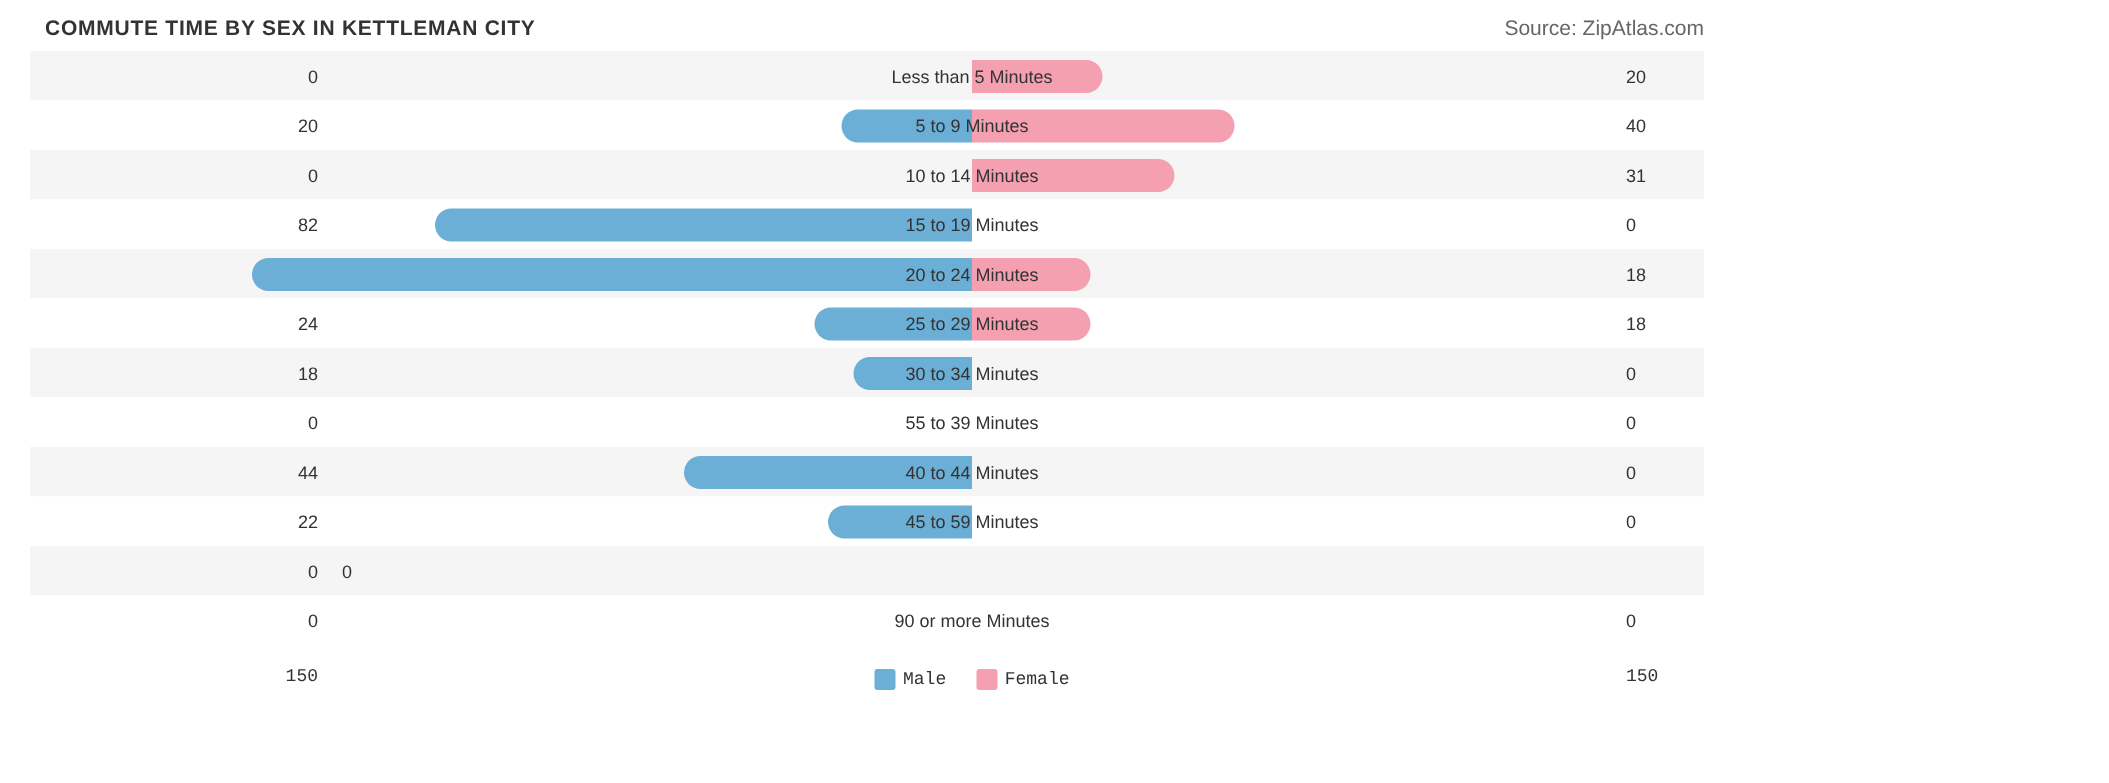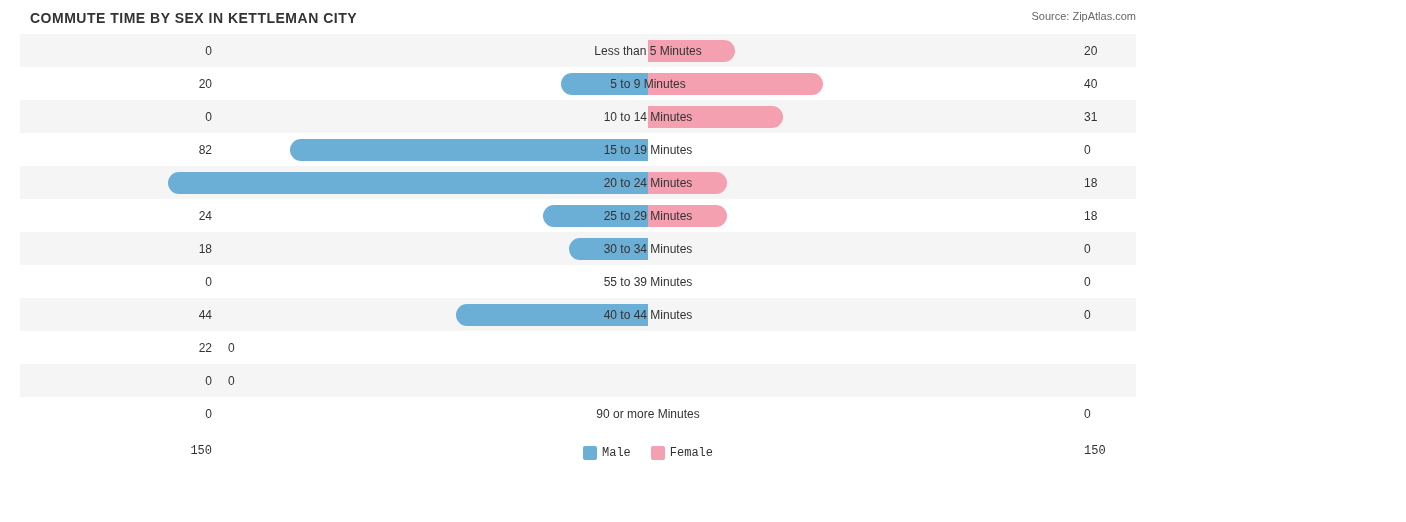--- a/index.html
+++ b/index.html
@@ -24,21 +24,21 @@
       color: #333;
       text-transform: uppercase;
       letter-spacing: 0.5px;
       margin-bottom: 8px;
       padding-left: 10px;
     }
     .source-label {
       position: absolute;
       top: 10px;
       right: 20px;
-      font-size: 11px;
+      font-size: 14px;
       color: #666;
     }
     .chart-area {
       position: relative;
       width: 100%;
       height: calc(100% - 60px);
     }
     .row {
       display: flex;
       align-items: center;
@@ -298,20 +298,29 @@
         <div class="female-bar-container" style="width:0px;">
           
         </div>
       </div>
       <div class="right-value">0</div>
     </div>
       <div class="row">
       <div class="left-value">
         <span>22</span>
       </div>
+      <div class="bars-section">
+        <div class="male-bar-container" style="width:96px;">
+          <div class="male-bar" style="width:96px;"></div>
+        </div>
+        <div class="center-label">45 to 59 Minutes</div>
+        <div class="female-bar-container" style="width:0px;">
+          
+        </div>
+      </div>
       <div class="right-value">0</div>
     </div>
       <div class="row">
       <div class="left-value">
         <span>0</span>
       </div>
       <div class="right-value">0</div>
     </div>
       <div class="row">
       <div class="left-value">

